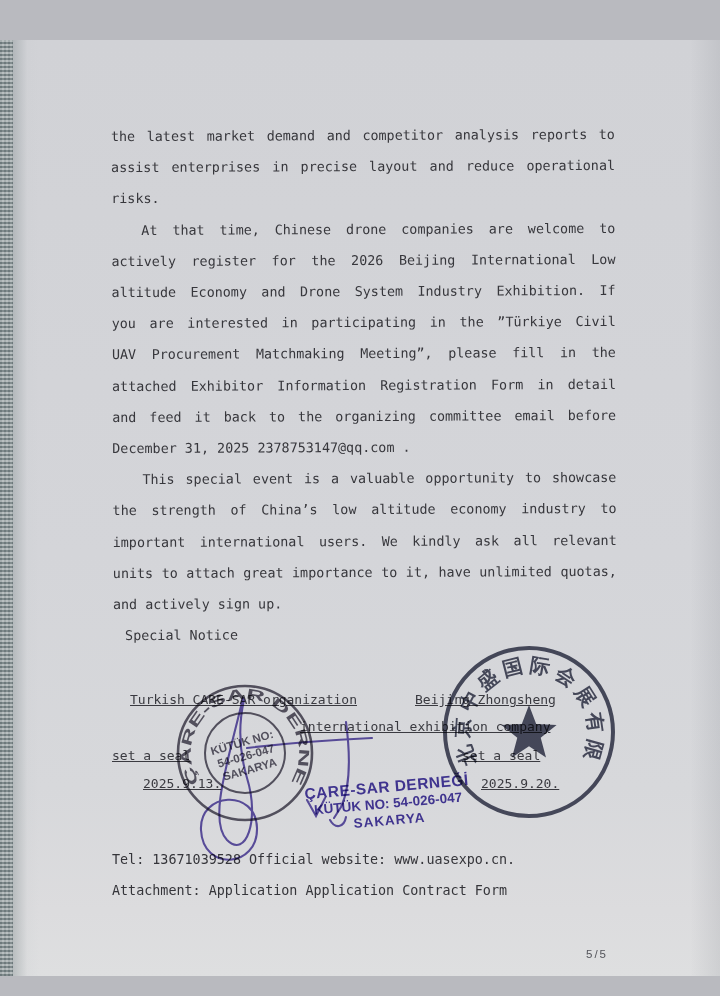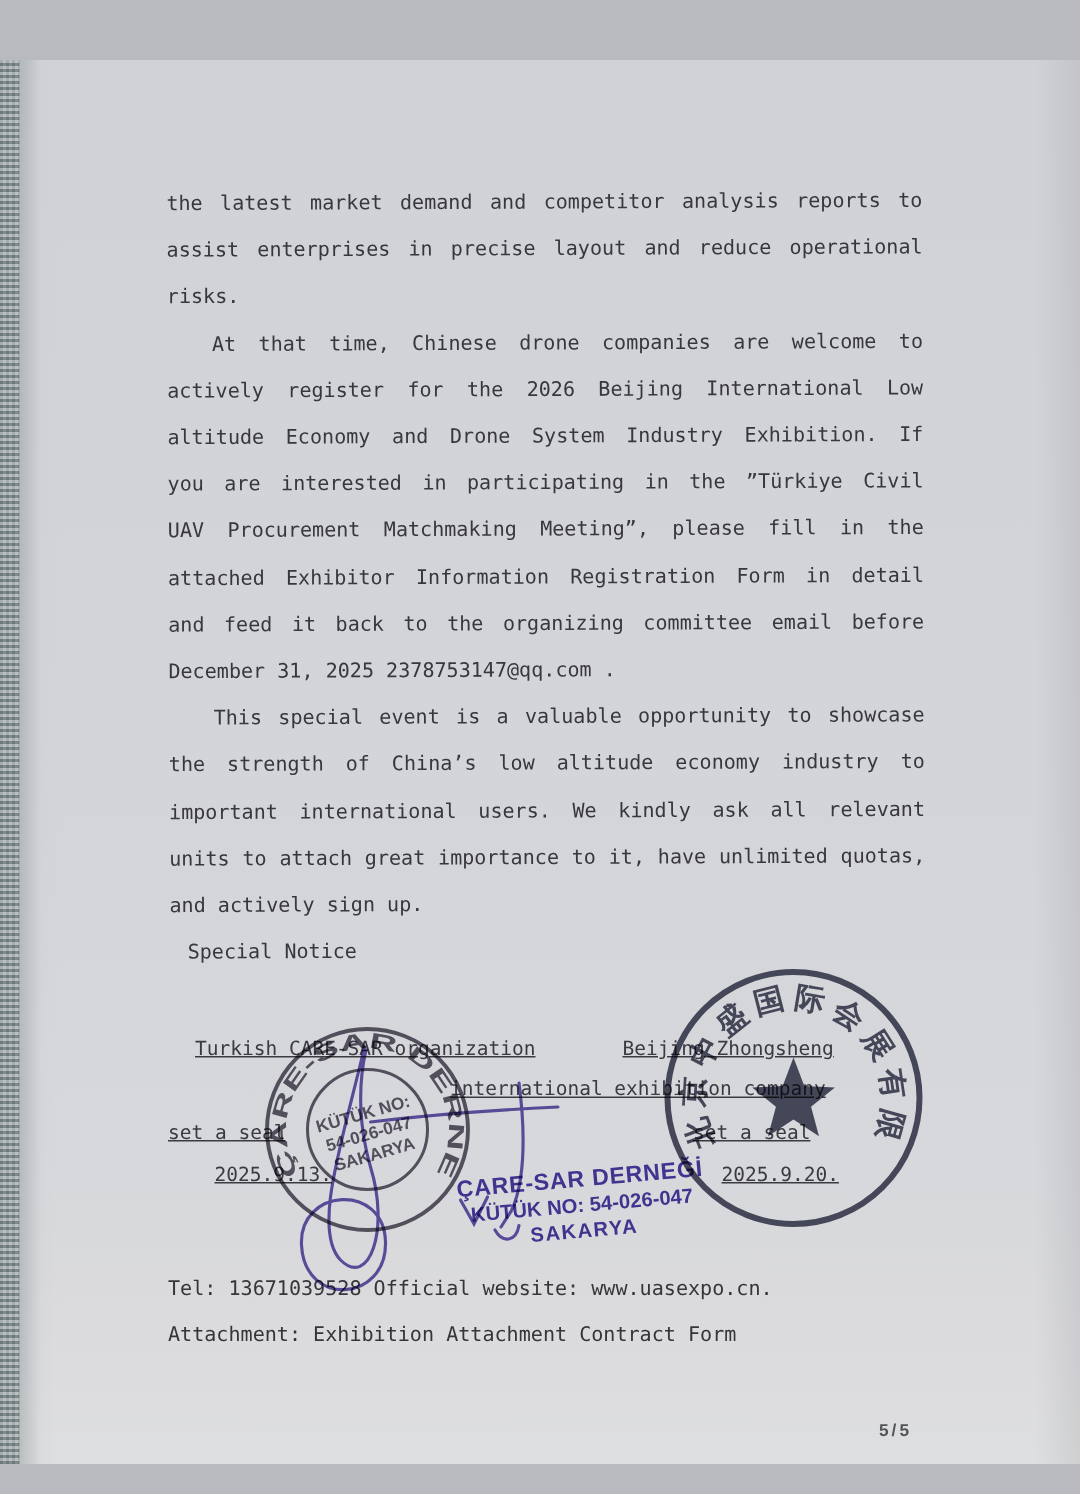--- a/index.html
+++ b/index.html
@@ -29,21 +29,21 @@
     transform:rotate(-0.25deg);
   }
   .jline{text-align:justify;text-align-last:justify;}
   .jlast{text-align:left;text-align-last:left;}
   .ind{text-indent:30px;}
   .ind-sm{text-indent:12px;}
   .seal-txt{position:absolute;z-index:1;font-size:13px;color:#3a3a40;white-space:nowrap;text-decoration:underline;}
   .contact{position:absolute;left:112px;z-index:1;font-size:13.4px;color:#35353a;white-space:nowrap;}
   .page-num{
     position:absolute;left:586px;top:908px;z-index:1;
-    font-family:"Liberation Sans",sans-serif;font-size:11.5px;font-weight:bold;
+    font-family:"Liberation Sans",sans-serif;font-size:11.5px;font-weight:normal;
     letter-spacing:2px;color:#53545a;
   }
   .stamp{position:absolute;mix-blend-mode:multiply;z-index:2;}
   .purple-stamp{
     position:absolute;left:283px;top:737px;width:210px;z-index:2;
     transform:rotate(-5deg);color:#4b3da6;text-align:center;
     font-family:"Liberation Sans",sans-serif;font-weight:bold;line-height:1.25;
     mix-blend-mode:multiply;
   }
   .purple-stamp .l1{font-size:15.5px;letter-spacing:.5px;}
@@ -130,18 +130,18 @@
   <svg class="stamp" style="left:437px;top:600px;opacity:.9;" width="184" height="184" viewBox="0 0 184 184">
     <circle cx="92" cy="92" r="84" fill="none" stroke="#3e4156" stroke-width="4"></circle>
     <path id="cnArc" d="M 40 122 A 60 60 0 1 1 144 122" fill="none"></path>
     <text fill="#3e4156" font-size="20" font-weight="bold" font-family="Liberation Sans, sans-serif">
       <textPath href="#cnArc" startOffset="0" textLength="296" lengthAdjust="spacing">北京中盛国际会展有限公司</textPath>
     </text>
     <polygon transform="translate(92,94)" fill="#3e4156" points="0,-29 7.2,-10 27.6,-9 11.7,3.8 17,23.5 0,12.3 -17,23.5 -11.7,3.8 -27.6,-9 -7.2,-10"></polygon>
   </svg>
 
   <div class="contact" style="top:812px;">Tel: 13671039528 Official website: www.uasexpo.cn.</div>
-  <div class="contact" style="top:843px;">Attachment: Exhibition Attachment Contract Form</div>
+  <div class="contact" style="top:843px;">Attachment: Application Application Contract Form</div>
 
   <div class="page-num">5/5</div>
 
 
 </div>
 
 </body></html>

